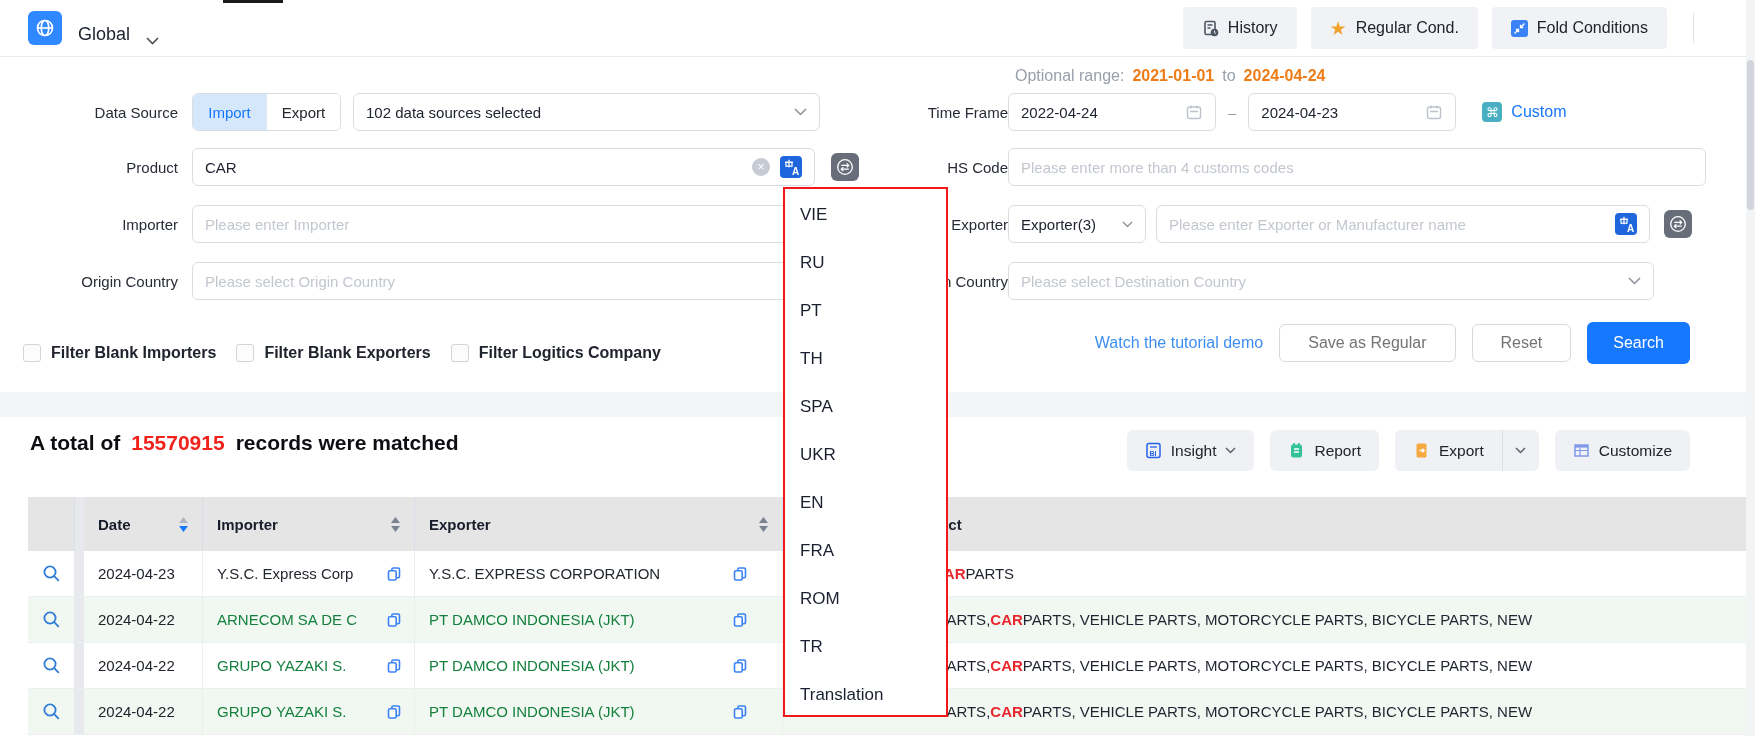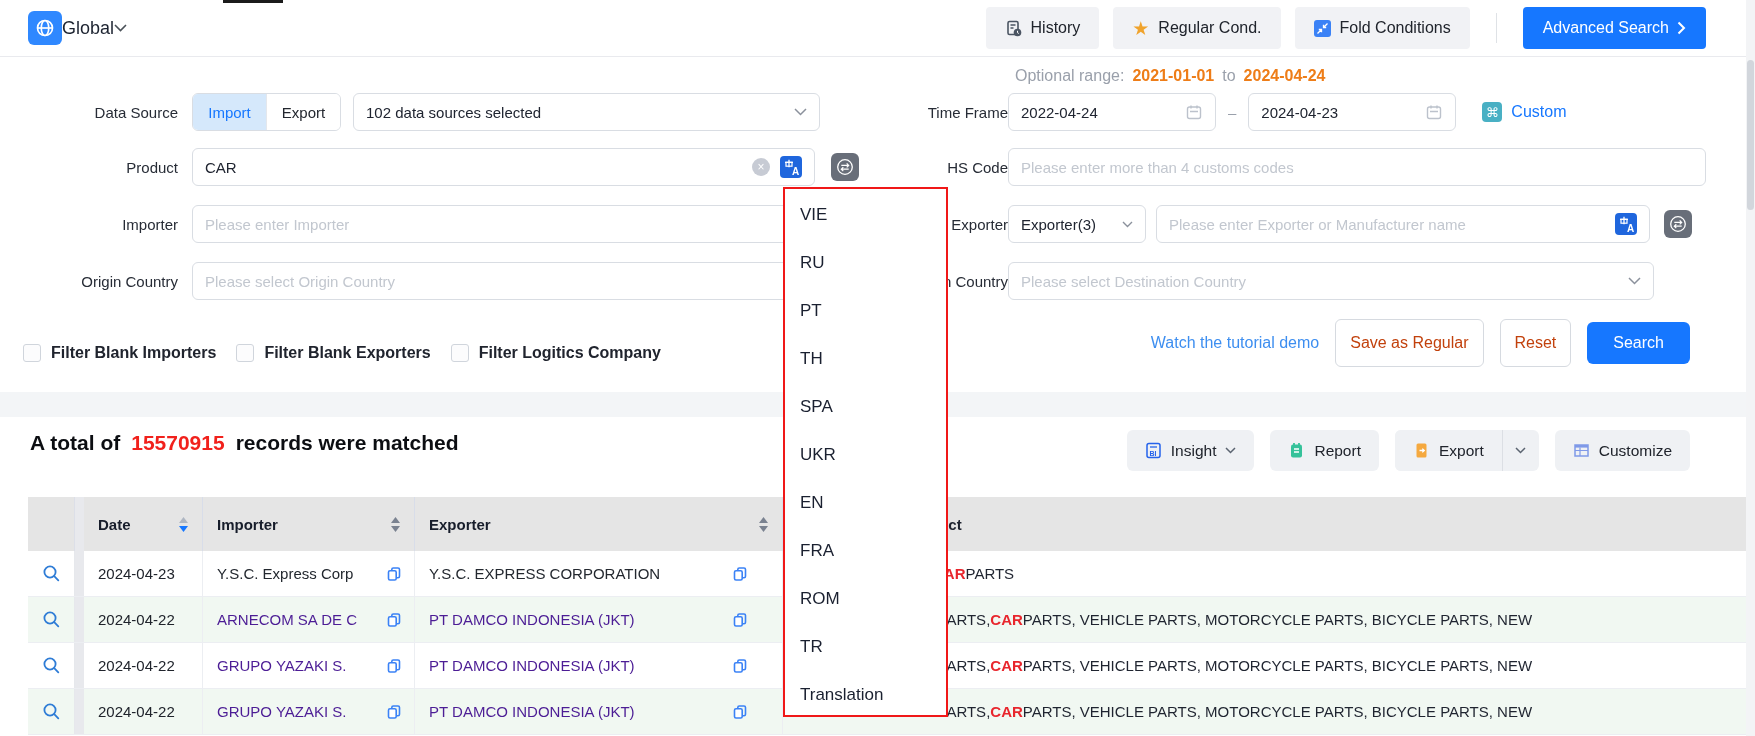--- a/index.html
+++ b/index.html
@@ -5,21 +5,21 @@
   html,body{margin:0;padding:0;}
   body{
     width:1755px;height:736px;position:relative;overflow:hidden;
     font-family:"Liberation Sans","DejaVu Sans",sans-serif;
     background:#fff;color:#20242c;
   }
   
   .topbar{position:absolute;left:0;top:0;width:100%;height:57px;background:#fff;
     border-bottom:1px solid #e9eaee;display:flex;align-items:center;justify-content:space-between;
     padding:0 49px 0 28px;box-sizing:border-box;z-index:5;}
-  .brand{display:flex;align-items:center;}
+  .brand{display:flex;align-items:flex-end;gap:16px;}
   .logo{width:34px;height:34px;border-radius:6px;background:#2f88ff;display:flex;align-items:center;justify-content:center;}
   .brand-name{font-size:18px;color:#1c2330;}
   .tb-right{display:flex;align-items:center;gap:14px;}
   .tb-btn{display:flex;align-items:center;gap:9px;height:42px;padding:0 19px;background:#f1f2f5;
     border:none;border-radius:4px;font-size:16px;color:#20242c;font-family:inherit;cursor:pointer;}
   .tb-btn .star{color:#f0a32c;font-size:19px;line-height:1;font-family:"DejaVu Sans",sans-serif;}
   .vdiv{width:1px;height:30px;background:#dfe2e6;margin:0 12px;}
   .adv-btn{display:flex;align-items:center;gap:8px;height:42px;padding:0 20px;background:#1677ff;
     border:none;border-radius:4px;font-size:16px;color:#fff;font-family:inherit;cursor:pointer;}
   .notch{position:absolute;left:223px;top:0;width:60px;height:3px;background:#1b1b1b;z-index:9;}
@@ -49,22 +49,22 @@
   .xchg-btn{width:28px;height:28px;border-radius:6px;background:#686e79;display:flex;align-items:center;
     justify-content:center;margin-left:16px;flex:none;cursor:pointer;border:none;}
   .in-icons{display:flex;align-items:center;gap:10px;margin-left:auto;}
   
   .cbrow{position:absolute;left:23px;top:278px;display:flex;align-items:center;gap:20px;height:36px;}
   .cb-item{display:flex;align-items:center;gap:10px;cursor:pointer;}
   .cbbox{width:18px;height:18px;border:1.5px solid #d0d5dc;border-radius:3px;background:#fcfcfd;box-sizing:border-box;}
   .cblabel{font-size:16px;font-weight:600;color:#20242e;}
   .actrow{position:absolute;right:65px;top:265px;height:42px;display:flex;align-items:center;gap:16px;}
   .link{color:#3d8ef0;font-size:16px;cursor:pointer;}
-  .btn-plain{height:48px;padding:0 14px;background:#fff;border:1px solid #d6dae0;border-radius:6px;
-    font-size:16px;color:#c2410c;font-family:inherit;cursor:pointer;}
+  .btn-plain{height:38px;padding:0 28px;background:#fff;border:1px solid #d6dae0;border-radius:6px;
+    font-size:16px;color:#737373;font-family:inherit;cursor:pointer;}
   .btn-primary{height:42px;padding:8px 26px;background:#1677ff;border:none;border-radius:6px;
     font-size:16px;color:#fff;font-family:inherit;cursor:pointer;}
   
   .grayband{position:absolute;left:0;top:392px;width:100%;height:25px;background:#f3f5f7;z-index:3;}
   
   .results{position:absolute;left:0;top:417px;width:100%;height:319px;background:#fff;z-index:2;}
   .summary{position:absolute;left:30px;top:14px;font-size:21px;font-weight:700;color:#0c0e12;display:flex;gap:11px;align-items:baseline;}
   .summary .count{color:#f1211c;}
   .toolbar{position:absolute;right:65px;top:13px;display:flex;align-items:center;gap:16px;height:41px;}
   .tl-btn{display:flex;align-items:center;gap:9px;height:41px;padding:0 18px;background:#eff1f4;border:none;
@@ -82,21 +82,21 @@
   .c-icon{width:47px;flex:none;justify-content:center;border-right:1px solid #e6e8ec;}
   .c-strip{width:9px;flex:none;background:#e8e9ed;}
   .c-date{width:119px;flex:none;padding:0 12px 0 14px;border-right:1px solid #eceef2;}
   .c-imp{width:212px;flex:none;padding:0 12px 0 14px;border-right:1px solid #eceef2;justify-content:space-between;}
   .c-exp{width:368px;flex:none;padding:0 34px 0 14px;border-right:1px solid #eceef2;justify-content:space-between;}
   .c-prod{flex:1;min-width:0;padding-left:122px;color:#1f2430;}
   .c-prod.pad-extra{padding-left:150px;}
   .thead .c-date,.thead .c-imp,.thead .c-exp{border-right:1px solid #d8dde9;justify-content:space-between;padding-right:14px;}
   .thead .c-icon{border-right:1px solid #dcdfe8;}
   .cname{overflow:hidden;text-overflow:clip;color:#23282f;}
-  .cname.green{color:#4c1d95;}
+  .cname.green{color:#15803d;}
   .hl{color:#e8262d;font-weight:700;}
   .sort{display:flex;flex-direction:column;gap:3px;flex:none;}
   
   .lang-menu{position:absolute;left:783px;top:187px;width:165px;height:530px;background:#fff;
     border:2px solid #f01818;box-sizing:border-box;z-index:60;padding-top:2px;}
   .lang-item{height:48px;display:flex;align-items:center;padding-left:15px;font-size:17px;color:#1a2030;cursor:pointer;}
   
   .sbar{position:absolute;right:0;top:0;width:9px;height:736px;background:#f3f4f6;z-index:70;}
   .sthumb{position:absolute;right:1px;top:60px;width:7px;height:150px;background:#d2d6dc;border-radius:4px;}
   svg{display:block;flex:none;}
@@ -135,26 +135,20 @@
       <span>Regular Cond.</span>
     </button>
     <button class="tb-btn">
       <svg width="17" height="17" viewBox="0 0 17 17">
           <rect width="17" height="17" rx="3" fill="#3b82f6"></rect>
           <path d="M13.5 3.5 L9.5 7.5 M9.5 4.8v2.7h2.7 M3.5 13.5 L7.5 9.5 M7.5 12.2V9.5H4.8" stroke="#fff" stroke-width="1.3" fill="none"></path>
         </svg>
       <span>Fold Conditions</span>
     </button>
     <div class="vdiv"></div>
-    <button class="adv-btn">
-      <span>Advanced Search</span>
-      <svg width="9" height="14" viewBox="0 0 9 14">
-          <polyline points="1.5,1.5 7,7 1.5,12.5" fill="none" stroke="#fff" stroke-width="2"></polyline>
-        </svg>
-    </button>
   </div>
 </div>
 
 <div class="form-sec">
 
   <div class="optrange">
     <span class="gray">Optional range:</span>
     <span class="orange">2021-01-01</span>
     <span class="gray">to</span>
     <span class="orange">2024-04-24</span>

